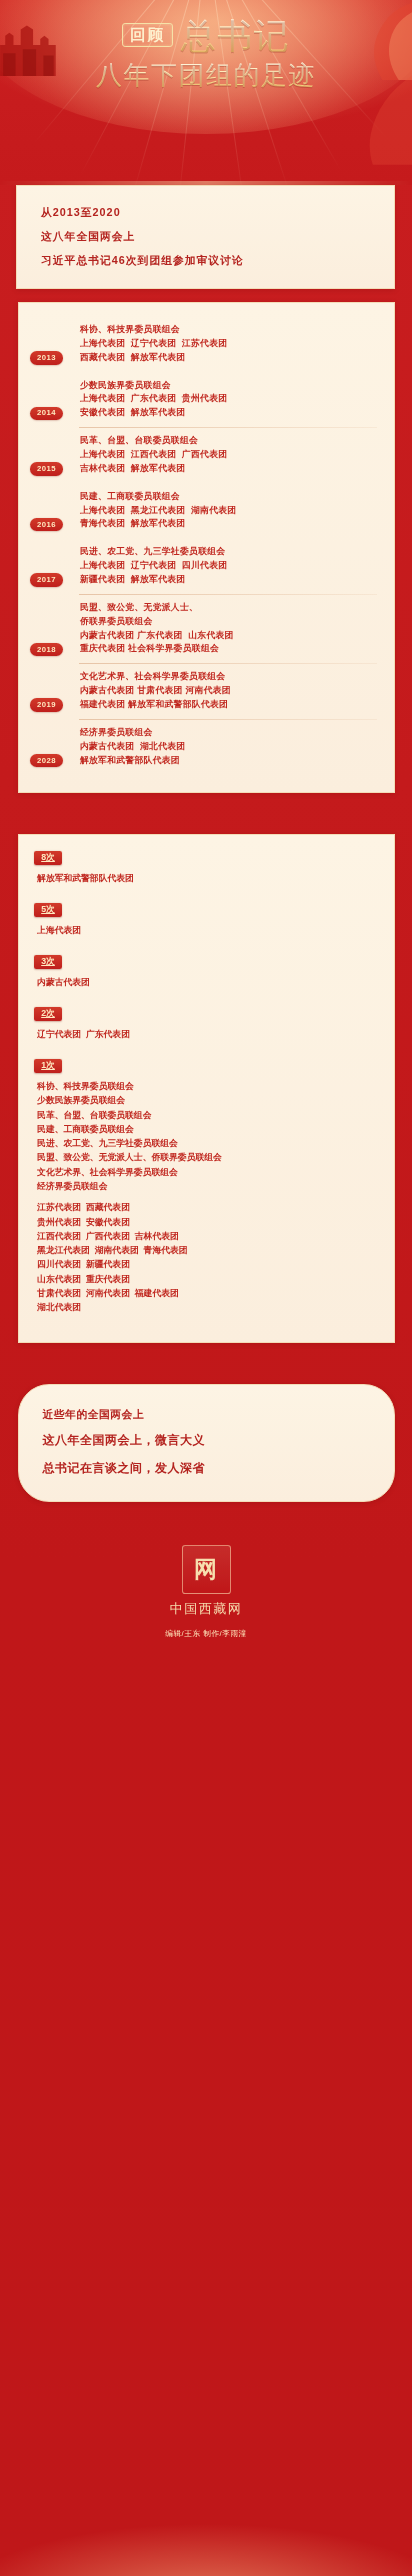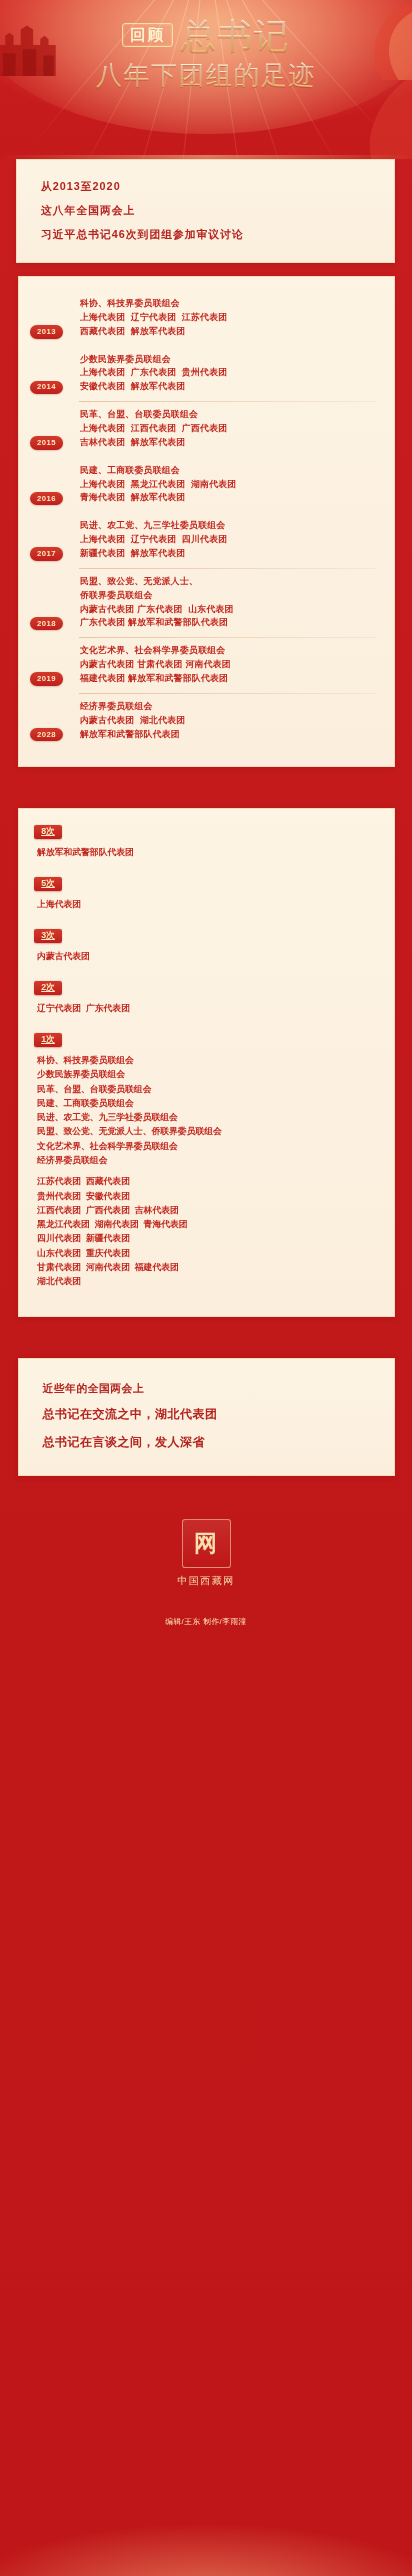--- a/index.html
+++ b/index.html
@@ -14,21 +14,21 @@
     width:412px;
     min-height:2603px;
     background:
       radial-gradient(ellipse 319px 216px at 50% 31px, rgba(255,160,120,0.55) 0%, rgba(220,40,40,0.0) 70%),
       linear-gradient(180deg,#d22a22 0%, #c81d1f 6%, #c41a1c 30%, #c01719 60%, #bf1719 100%);
     overflow:hidden;
   }
   
   .hdr{
     position:relative;
-    height:159px;
+    height:185px;
     background:
       radial-gradient(ellipse 361px 155px at 52% 20.6px, rgba(255,190,140,0.65) 0%, rgba(214,40,34,0) 72%),
       linear-gradient(180deg,#cf2220 0%, #c71c1e 55%, #c51a1c 100%);
     overflow:hidden;
   }
   .ray{
     position:absolute;left:50%;top:-62px;width:1px;height:268px;
     background:linear-gradient(180deg,rgba(255,225,190,0.55),rgba(255,200,150,0));
     transform-origin:50% 0;
   }
@@ -178,21 +178,21 @@
     line-height:1.62;
     white-space:pre;
   }
   .st-sep{
     height:0.5px;
     margin:1px 3.1px 3.1px 3.1px;
     background:linear-gradient(90deg,rgba(214,160,120,.55),rgba(214,160,120,.12));
   }
 
   
-  .closing{padding:20.6px 24px 24px;}
+  .closing{padding:20.6px 24px 24px;border-radius:31px;}
   .closing p{
     margin:0 0 9.3px;
     color:#b4231f;
     font-size:10.8px;
     font-weight:bold;
     letter-spacing:0.5px;
     line-height:1.5;
   }
   .closing p:last-child{margin-bottom:0;}
   .closing .em{font-size:12px;}
@@ -209,21 +209,21 @@
     border:1px solid rgba(255,226,180,.55);
     border-radius:3.1px;
     display:flex;align-items:center;justify-content:center;
     background:linear-gradient(180deg,rgba(255,235,200,.10),rgba(255,235,200,0));
   }
   .logo span{
     font-family:"Liberation Serif", serif;
     font-size:23px;color:#f7dfae;font-weight:bold;letter-spacing:1px;
   }
   .logo-text{
-    color:#f6dcae;font-size:10px;letter-spacing:1.5px;margin-bottom:29px;
+    color:#f6dcae;font-size:13px;letter-spacing:1.5px;margin-bottom:11px;
   }
   .credits{
     color:#ffe6bb;font-size:7.7px;letter-spacing:0.5px;
   }
   .bottom-glow{
     position:absolute;left:0;right:0;bottom:0;height:124px;z-index:1;
     background:
       radial-gradient(ellipse 361px 113px at 50% 100%, rgba(255,196,140,0.55), rgba(255,170,120,0) 70%);
     pointer-events:none;
   }
@@ -341,21 +341,21 @@
     <div class="tl-sep"></div>
 
     <div class="tl-row">
       <div class="tl-year">
         <span class="ypill">2018</span>
       </div>
       <div class="tl-items">
         <div class="tline">民盟、致公党、无党派人士、</div>
         <div class="tline">侨联界委员联组会</div>
         <div class="tline">内蒙古代表团 广东代表团  山东代表团</div>
-        <div class="tline">广东代表团 解放军和武警部队代表团</div>
+        <div class="tline">重庆代表团 社会科学界委员联组会</div>
       </div>
     </div>
     <div class="tl-sep"></div>
 
     <div class="tl-row">
       <div class="tl-year">
         <span class="ypill">2019</span>
       </div>
       <div class="tl-items">
         <div class="tline">文化艺术界、社会科学界委员联组会</div>
@@ -436,21 +436,21 @@
         <div class="tline">湖北代表团</div>
       </div>
     </div>
 
   </div>
 
   <div class="panel-gap" style="height:41px"></div>
 
   <div class="panel closing">
     <p>近些年的全国两会上</p>
-    <p class="em">总书记在交流之中，湖北代表团</p>
+    <p class="em">这八年全国两会上，微言大义</p>
     <p class="em">总书记在言谈之间，发人深省</p>
   </div>
 
   <div class="footer">
     <div class="logo">
       <span>网</span>
     </div>
     <div class="logo-text">中国西藏网</div>
     <div class="credits">编辑/王东 制作/李雨潼</div>
   </div>

